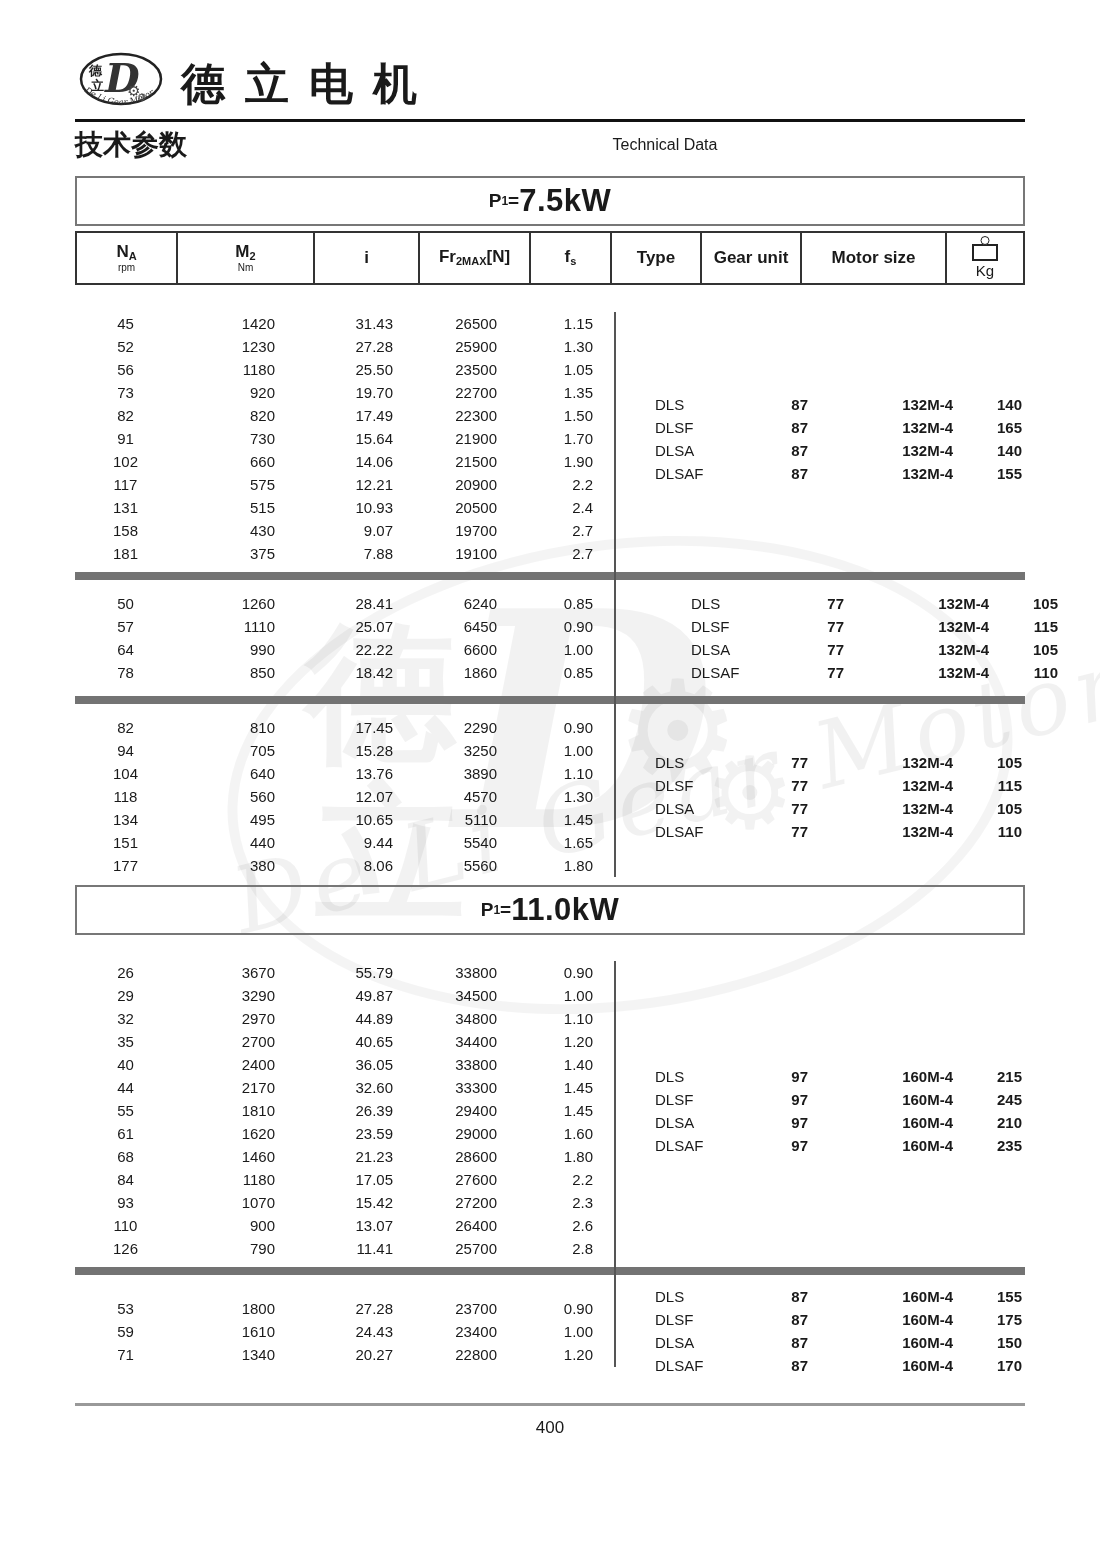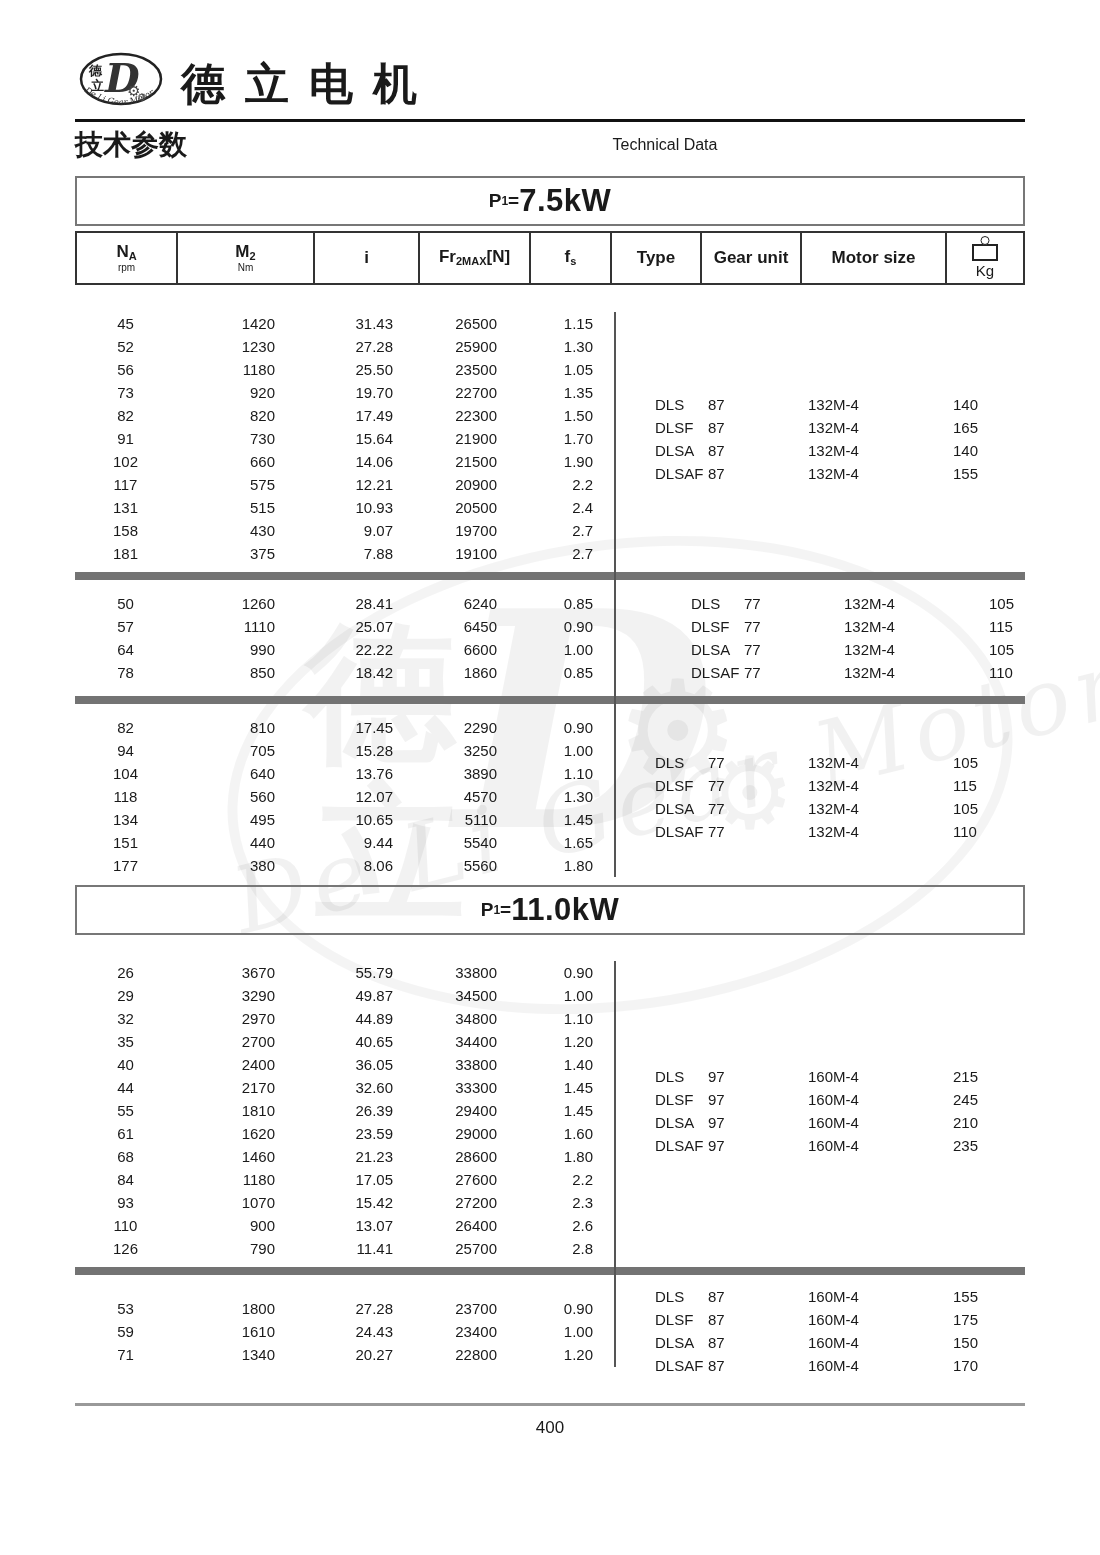--- a/index.html
+++ b/index.html
@@ -67,21 +67,21 @@
   .type-rows { width:404px; flex:0 0 auto; margin-left:6px; }
   .drow { display:grid; grid-template-columns:101px 137px 105px 111px 81px; height:23px; }
   .trow { display:grid; grid-template-columns:90px 100px 145px 69px; height:23px; }
   .cell { font-size:15px; line-height:23px; }
   .drow .c0 { text-align:center; }
   .drow .c1 { text-align:right; padding-right:38px; }
   .drow .c2 { text-align:right; padding-right:25px; }
   .drow .c3 { text-align:right; padding-right:32px; }
   .drow .c4 { text-align:right; padding-right:17px; }
   .trow .t0 { text-align:left; padding-left:37px; }
-  .trow .t1, .trow .t2, .trow .t3 { text-align:left; }
+  .trow .t1, .trow .t2, .trow .t3 { text-align:right;font-weight:bold; }
   
   .bottom-rule { border-top:3px solid #999; }
   .page-num { text-align:center; font-size:17px; margin-top:12px; }
 </style>
 </head>
 <body>
 
 <div class="page">
 
   <div class="wm">

